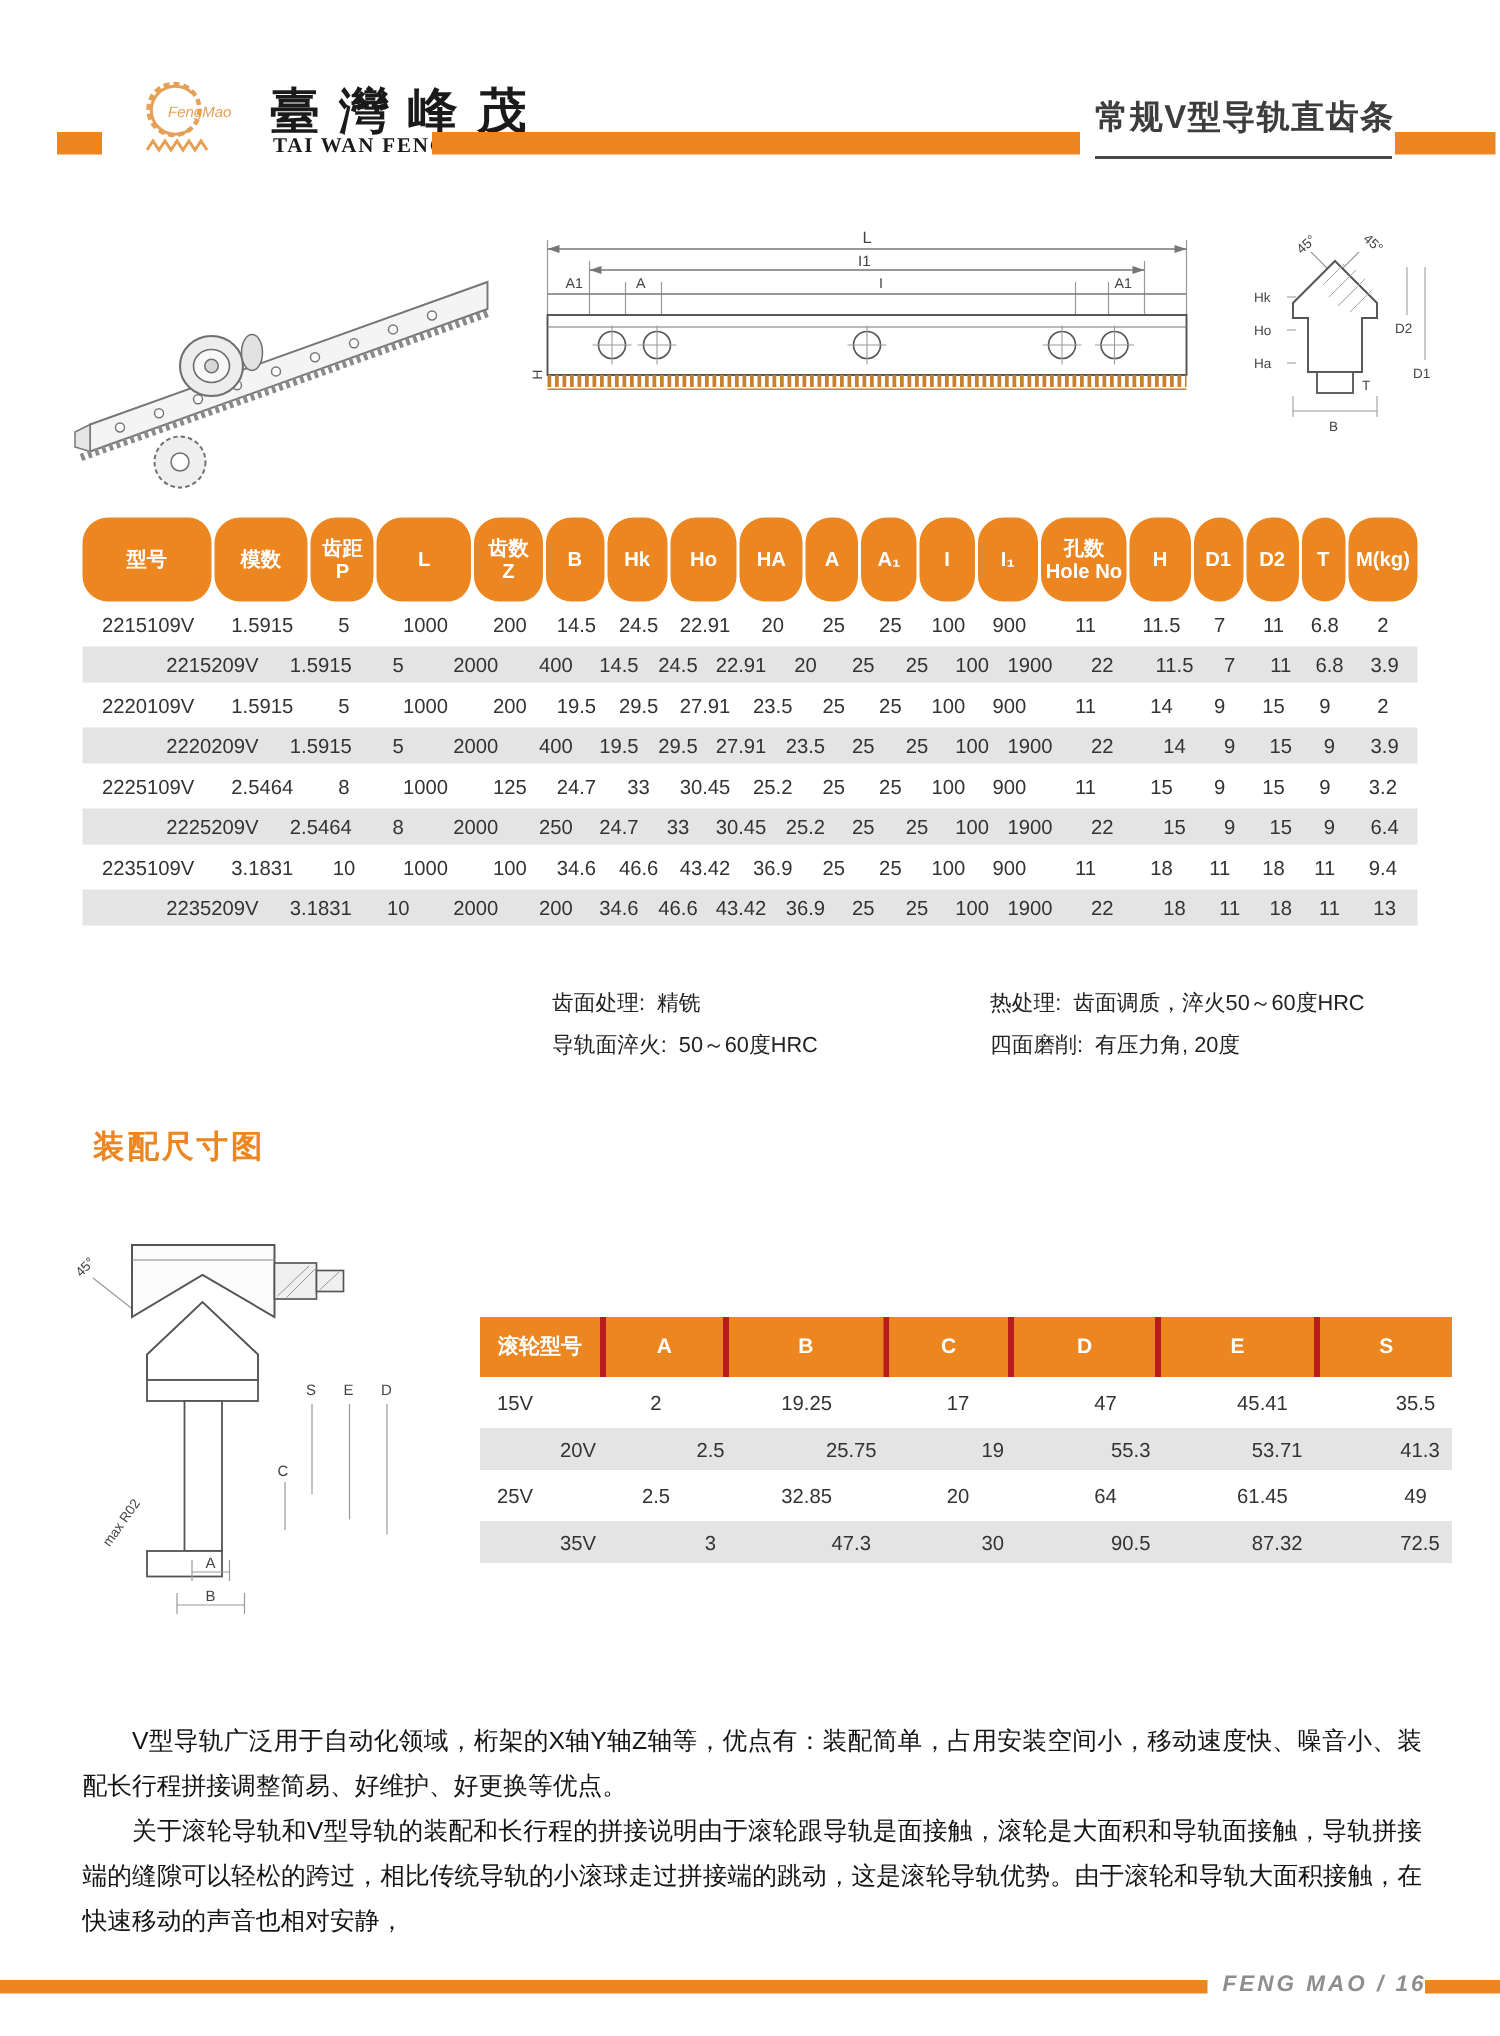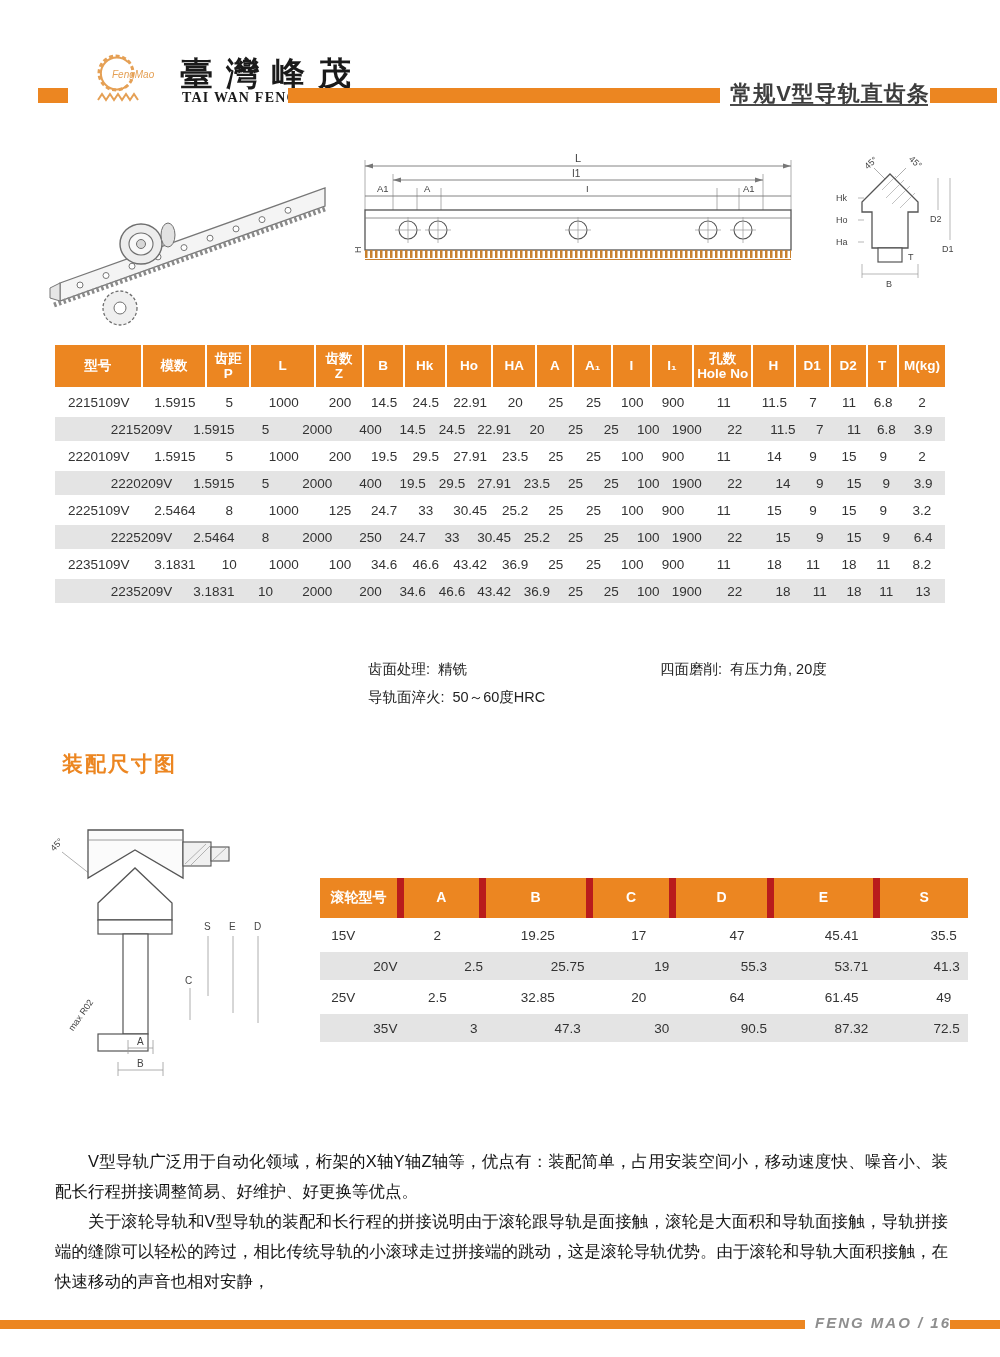--- a/index.html
+++ b/index.html
@@ -7,42 +7,42 @@
         font-family:"Liberation Sans","DejaVu Sans",sans-serif;color:#222;
         --accent:#EC8621;--rowalt:#E4E4E4;}
   .abs{position:absolute;}
   .obar{position:absolute;background:var(--accent);height:15px;}
 
   
   .brand-cn{position:absolute;left:180px;top:52px;font-family:"Liberation Serif","DejaVu Serif",serif;
             font-weight:bold;font-size:33px;letter-spacing:13px;color:#1a1a1a;white-space:nowrap;}
   .brand-en{position:absolute;left:182px;top:90px;font-family:"Liberation Serif","DejaVu Serif",serif;
             font-weight:bold;font-size:14px;letter-spacing:1.2px;color:#1a1a1a;white-space:nowrap;}
-  .page-title{position:absolute;left:730px;top:79px;width:200px;text-align:center;
+  .page-title{position:absolute;left:730px;top:63px;width:200px;text-align:center;
               font-size:22px;font-weight:bold;color:#3D3D3D;letter-spacing:1px;white-space:nowrap;}
   .title-underline{position:absolute;left:730px;top:104px;width:198px;height:2px;background:#4a4a4a;}
 
   
   .dtable{position:absolute;}
   .dtable .thead,.dtable .trow{display:grid;grid-template-columns:var(--cols);}
   .dtable .th{background:var(--accent);color:#fff;font-weight:bold;text-align:center;
               display:flex;align-items:center;justify-content:center;white-space:pre-line;
               border-right:2px solid #fff;line-height:1.12;box-sizing:border-box;}
   .dtable .th:last-child{border-right:none;}
   .dtable .td{display:flex;align-items:center;justify-content:center;color:#333;}
   .dtable .trow{margin-top:3px;}
   .dtable .trow.alt{background:var(--rowalt);padding-left:45px;}
   #rack-table{left:55px;top:345px;width:890px;
       --cols:95fr 70fr 48fr 70fr 52fr 44fr 46fr 50fr 48fr 40fr 42fr 42fr 46fr 64fr 46fr 38fr 40fr 34fr 50fr;}
-  #rack-table .th{height:42px;font-size:13.5px;}
+  #rack-table .th{height:56px;font-size:13.5px;border-radius:17px;}
   #rack-table .trow{height:24px;}
   #rack-table .td{font-size:13.5px;}
   #roller-table{left:320px;top:878px;width:648px;
       --cols:88fr 86fr 112fr 88fr 102fr 112fr 92fr;}
-  #roller-table .th{height:40px;font-size:14px;border-right:7px solid #b91c1c;}
+  #roller-table .th{height:40px;font-size:14px;border-right:4px solid #b91c1c;}
   #roller-table .th:last-child{border-right:none;}
   #roller-table .trow{height:28px;gap:48px;}
   #roller-table .td{font-size:13.5px;}
 
   
   .note-col{position:absolute;top:655px;font-size:14.5px;line-height:24px;color:#222;white-space:nowrap;}
   .note-col .lbl{margin-right:8px;}
 
   .section-title{position:absolute;left:62px;top:750px;font-size:21px;font-weight:bold;
                  color:var(--accent);letter-spacing:2px;}
@@ -349,21 +349,21 @@
         <div class="td">36.9</div>
         <div class="td">25</div>
         <div class="td">25</div>
         <div class="td">100</div>
         <div class="td">900</div>
         <div class="td">11</div>
         <div class="td">18</div>
         <div class="td">11</div>
         <div class="td">18</div>
         <div class="td">11</div>
-        <div class="td">8.2</div>
+        <div class="td">9.4</div>
       </div>
       <div class="trow alt">
         <div class="td">2235209V</div>
         <div class="td">3.1831</div>
         <div class="td">10</div>
         <div class="td">2000</div>
         <div class="td">200</div>
         <div class="td">34.6</div>
         <div class="td">46.6</div>
         <div class="td">43.42</div>
@@ -379,20 +379,21 @@
         <div class="td">11</div>
         <div class="td">13</div>
       </div>
     </div>
 
   <div class="note-col" style="left:368px;line-height:28px;">
     <div><span class="lbl">齿面处理:</span><span>精铣</span></div>
     <div><span class="lbl">导轨面淬火:</span><span>50～60度HRC</span></div>
   </div>
   <div class="note-col" style="left:660px;line-height:28px;">
+    <div><span class="lbl">热处理:</span><span>齿面调质，淬火50～60度HRC</span></div>
     <div><span class="lbl">四面磨削:</span><span>有压力角, 20度</span></div>
   </div>
 
   <div class="section-title">装配尺寸图</div>
 
   <svg class="abs" style="left:38px;top:808px;" width="270" height="295" viewBox="0 0 270 295">
     <text x="12" y="42" font-size="9" fill="#444" transform="rotate(-45 16 38)">45°</text>
     <line x1="24" y1="44" x2="52" y2="66" stroke="#999" stroke-width="0.8"></line>
     <path d="M50,22 H145 V70 L97,42 L50,70 Z" fill="#fbfbfb" stroke="#555" stroke-width="1.3"></path>
     <line x1="50" y1="32" x2="145" y2="32" stroke="#888" stroke-width="0.8"></line>

